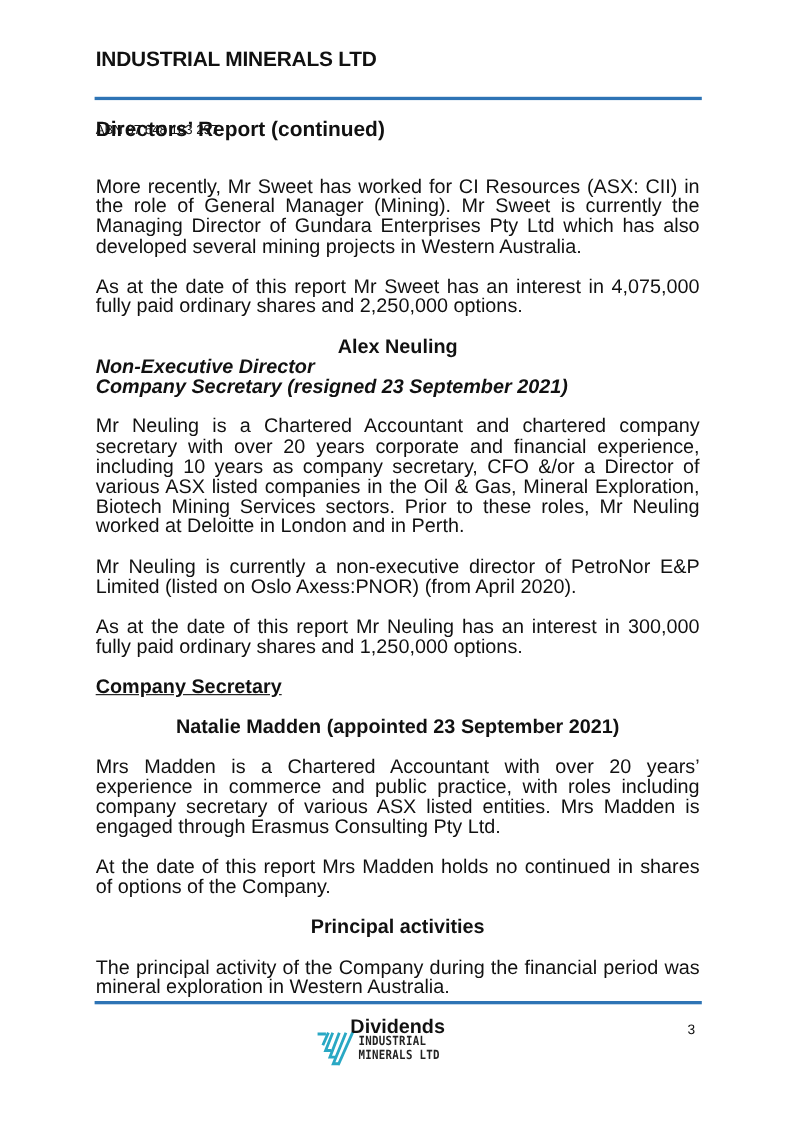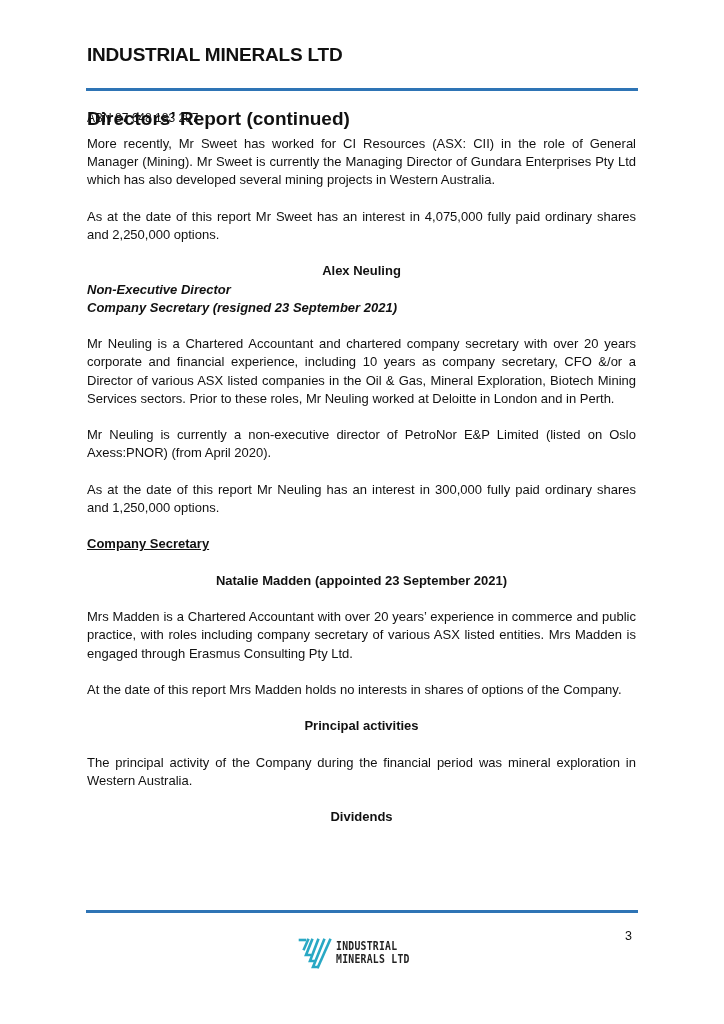--- a/index.html
+++ b/index.html
@@ -5,28 +5,28 @@
   html, body { margin: 0; padding: 0; background: #ffffff; }
   body { width: 724px; height: 1024px; position: relative; overflow: hidden;
          font-family: "Liberation Sans", "DejaVu Sans", sans-serif; color: #111; }
   .page { position: absolute; left: 0; top: 0; width: 724px; height: 752px; }
   .company { position: absolute; left: 87px; top: 44px; font-size: 19px; font-weight: bold; letter-spacing: -0.2px; }
   .abn { position: absolute; left: 87px; top: 71px; font-size: 12px; margin-top: 40px; }
   .rule { position: absolute; left: 86px; width: 552px; height: 3px; background: #2e74b5; }
   .rule.top { top: 88px; }
   .rule.bottom { top: 910px; }
   .title { position: absolute; left: 87px; top: 108px; font-size: 19px; font-weight: bold; }
-  .body { position: absolute; left: 87px; top: 135px; width: 549px; font-size: 13px; line-height: 18.2px; }
+  .body { position: absolute; left: 87px; top: 160px; width: 549px; font-size: 18px; line-height: 18.2px; }
   .body p { margin: 0 0 18.2px 0; text-align: justify; }
   .body .h { font-weight: bold; margin: 0; text-align: center; }
   .body .hi { font-weight: bold; font-style: italic; margin: 0; }
   .body .u { font-weight: bold; text-decoration: underline; }
   .gap { height: 18.2px; }
   .pagenum { position: absolute; left: 625px; top: 929px; font-size: 12.5px; }
-  .logo { position: absolute; left: 298px; top: 937px; display: flex; align-items: center; justify-content: center; }
+  .logo { position: absolute; left: 288px; top: 937px; display: flex; align-items: center; justify-content: center; }
   .logo-text { font-family: "DejaVu Sans Mono", monospace; font-size: 11.5px; line-height: 13px; color: #222;
                letter-spacing: 0.3px; margin-left: 4px; font-weight: bold; transform: scaleX(0.85); transform-origin: left; }
 </style>
 </head>
 <body>
 
 <div class="page">
   <div class="company">INDUSTRIAL MINERALS LTD</div>
   <div class="abn">ABN 87 648 183 297</div>
   <div class="rule top"></div>
@@ -42,21 +42,21 @@
     <div class="hi">Company Secretary (resigned 23 September 2021)</div>
     <div class="gap"></div>
     <p>Mr Neuling is a Chartered Accountant and chartered company secretary with over 20 years corporate and financial experience, including 10 years as company secretary, CFO &amp;/or a Director of various ASX listed companies in the Oil &amp; Gas, Mineral Exploration, Biotech Mining Services sectors. Prior to these roles, Mr Neuling worked at Deloitte in London and in Perth.</p>
     <p>Mr Neuling is currently a non-executive director of PetroNor E&amp;P Limited (listed on Oslo Axess:PNOR) (from April 2020).</p>
     <p>As at the date of this report Mr Neuling has an interest in 300,000 fully paid ordinary shares and 1,250,000 options.</p>
 
     <p><span class="u">Company Secretary</span></p>
     <p class="h">Natalie Madden (appointed 23 September 2021)</p>
     <div class="gap"></div>
     <p>Mrs Madden is a Chartered Accountant with over 20 years’ experience in commerce and public practice, with roles including company secretary of various ASX listed entities. Mrs Madden is engaged through Erasmus Consulting Pty Ltd.</p>
-    <p>At the date of this report Mrs Madden holds no interests in shares of options of the Company.</p>
+    <p>At the date of this report Mrs Madden holds no continued in shares of options of the Company.</p>
 
     <p class="h">Principal activities</p>
     <div class="gap"></div>
     <p>The principal activity of the Company during the financial period was mineral exploration in Western Australia.</p>
 
     <p class="h">Dividends</p>
     <div class="gap"></div>
   </div>
 
   <div class="rule bottom"></div>

